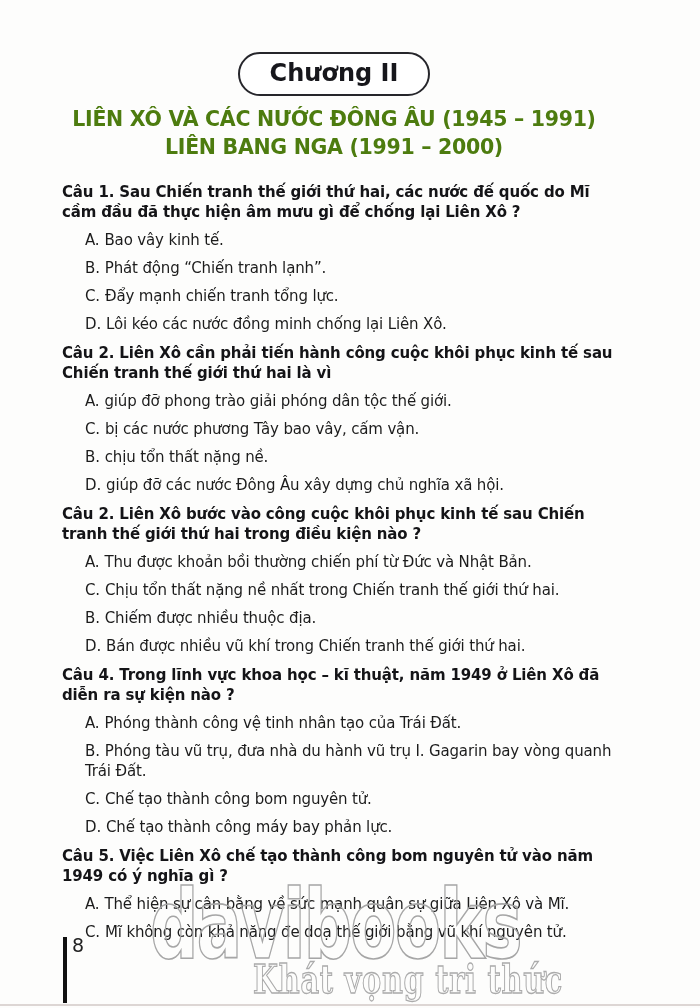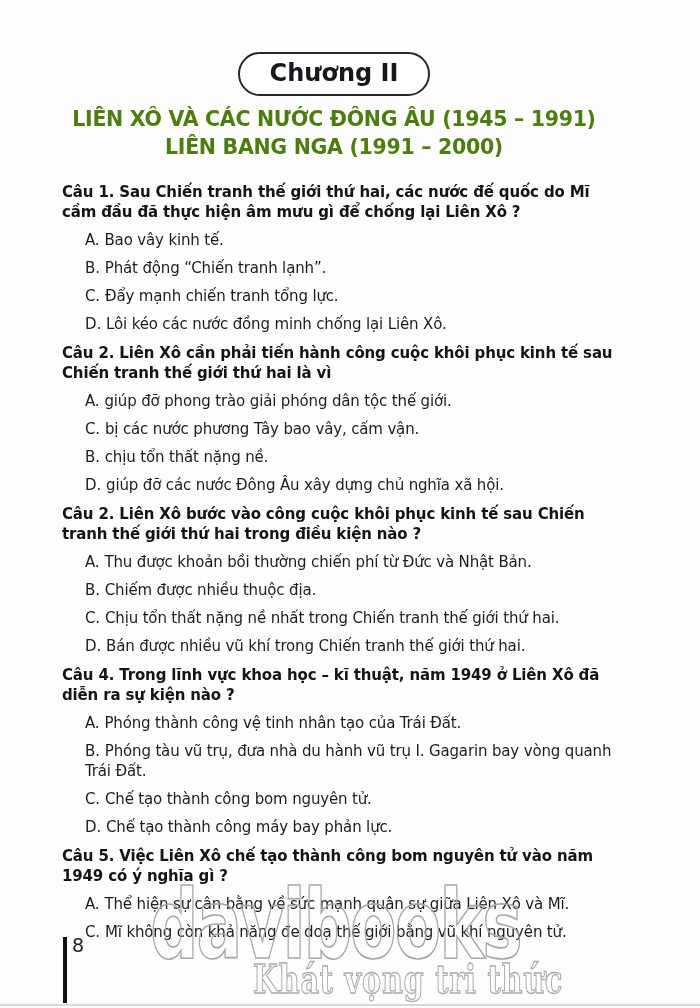--- a/index.html
+++ b/index.html
@@ -157,22 +157,22 @@
       <div class="q-heading"><span class="q-number">Câu 2.</span><span>Liên Xô cần phải tiến hành công cuộc khôi phục kinh tế sau Chiến tranh thế giới thứ hai là vì</span></div>
       <div class="option"><span class="opt-letter">A.</span><span>giúp đỡ phong trào giải phóng dân tộc thế giới.</span></div>
       <div class="option"><span class="opt-letter">C.</span><span>bị các nước phương Tây bao vây, cấm vận.</span></div>
       <div class="option"><span class="opt-letter">B.</span><span>chịu tổn thất nặng nề.</span></div>
       <div class="option"><span class="opt-letter">D.</span><span>giúp đỡ các nước Đông Âu xây dựng chủ nghĩa xã hội.</span></div>
     </div>
 
     <div class="question">
       <div class="q-heading"><span class="q-number">Câu 2.</span><span>Liên Xô bước vào công cuộc khôi phục kinh tế sau Chiến tranh thế giới thứ hai trong điều kiện nào ?</span></div>
       <div class="option"><span class="opt-letter">A.</span><span>Thu được khoản bồi thường chiến phí từ Đức và Nhật Bản.</span></div>
+      <div class="option"><span class="opt-letter">C.</span><span>Chịu tổn thất nặng nề nhất trong Chiến tranh thế giới thứ hai.</span></div>
       <div class="option"><span class="opt-letter">B.</span><span>Chiếm được nhiều thuộc địa.</span></div>
-      <div class="option"><span class="opt-letter">C.</span><span>Chịu tổn thất nặng nề nhất trong Chiến tranh thế giới thứ hai.</span></div>
       <div class="option"><span class="opt-letter">D.</span><span>Bán được nhiều vũ khí trong Chiến tranh thế giới thứ hai.</span></div>
     </div>
 
     <div class="question">
       <div class="q-heading"><span class="q-number">Câu 4.</span><span>Trong lĩnh vực khoa học – kĩ thuật, năm 1949 ở Liên Xô đã diễn ra sự kiện nào ?</span></div>
       <div class="option"><span class="opt-letter">A.</span><span>Phóng thành công vệ tinh nhân tạo của Trái Đất.</span></div>
       <div class="option"><span class="opt-letter">B.</span><span>Phóng tàu vũ trụ, đưa nhà du hành vũ trụ I. Gagarin bay vòng quanh Trái Đất.</span></div>
       <div class="option"><span class="opt-letter">C.</span><span>Chế tạo thành công bom nguyên tử.</span></div>
       <div class="option"><span class="opt-letter">D.</span><span>Chế tạo thành công máy bay phản lực.</span></div>
     </div>

